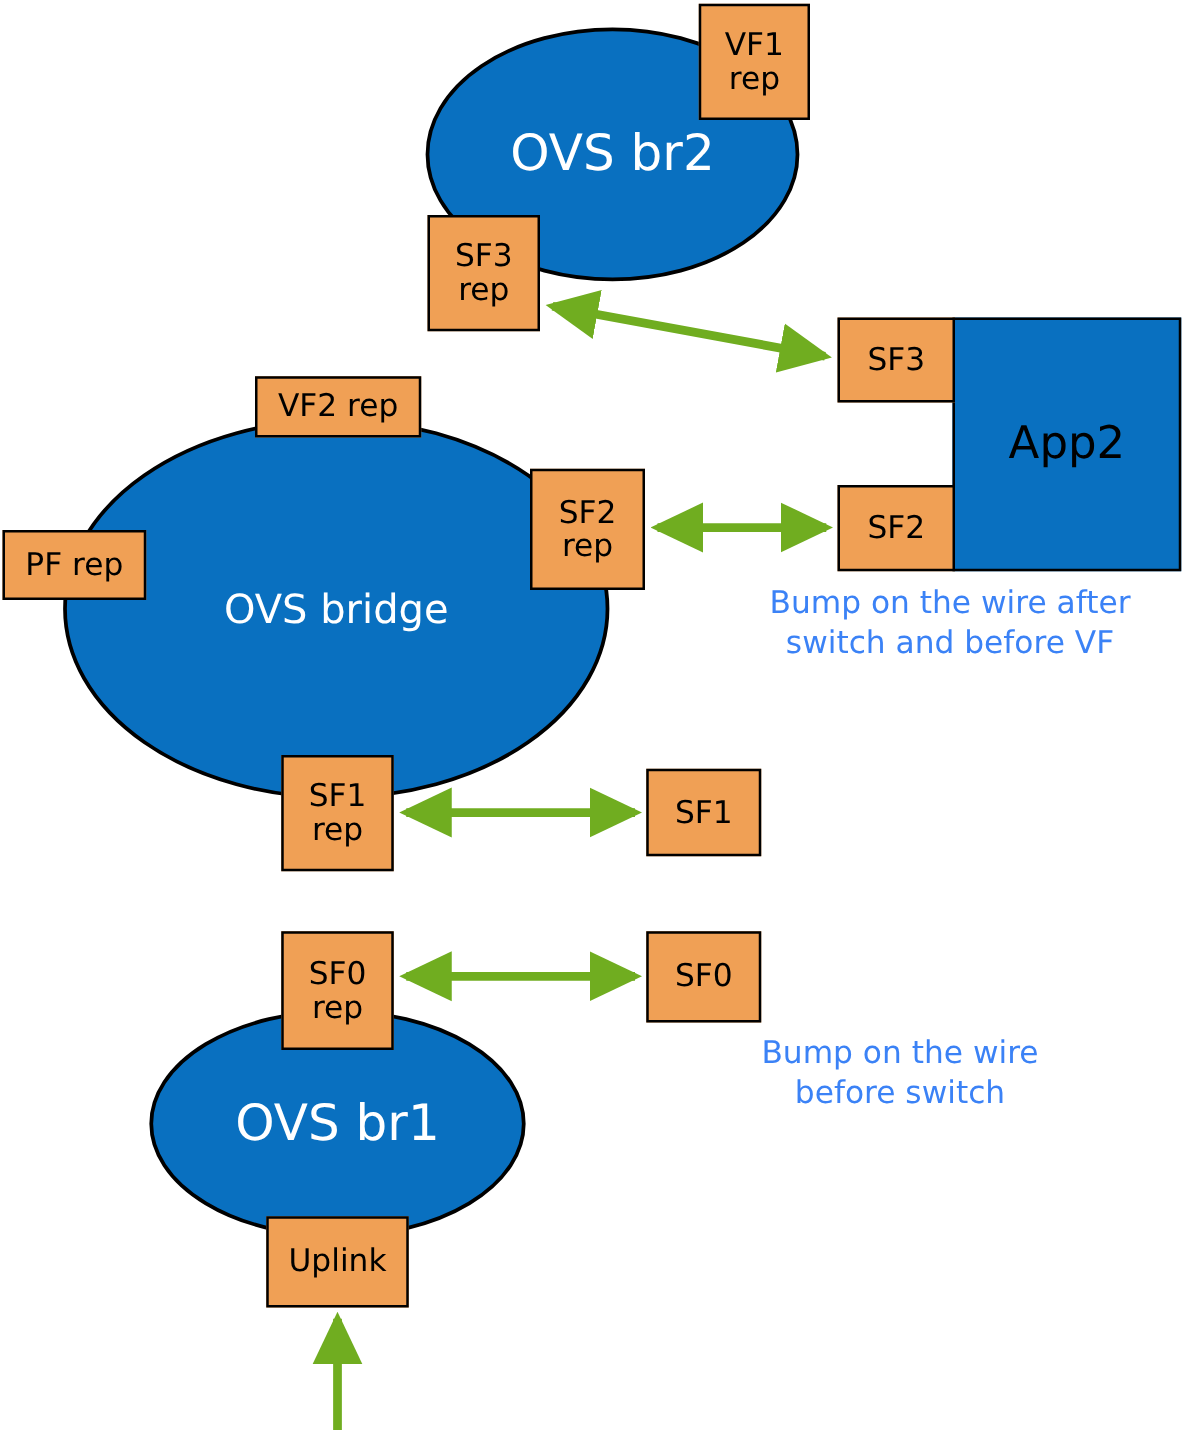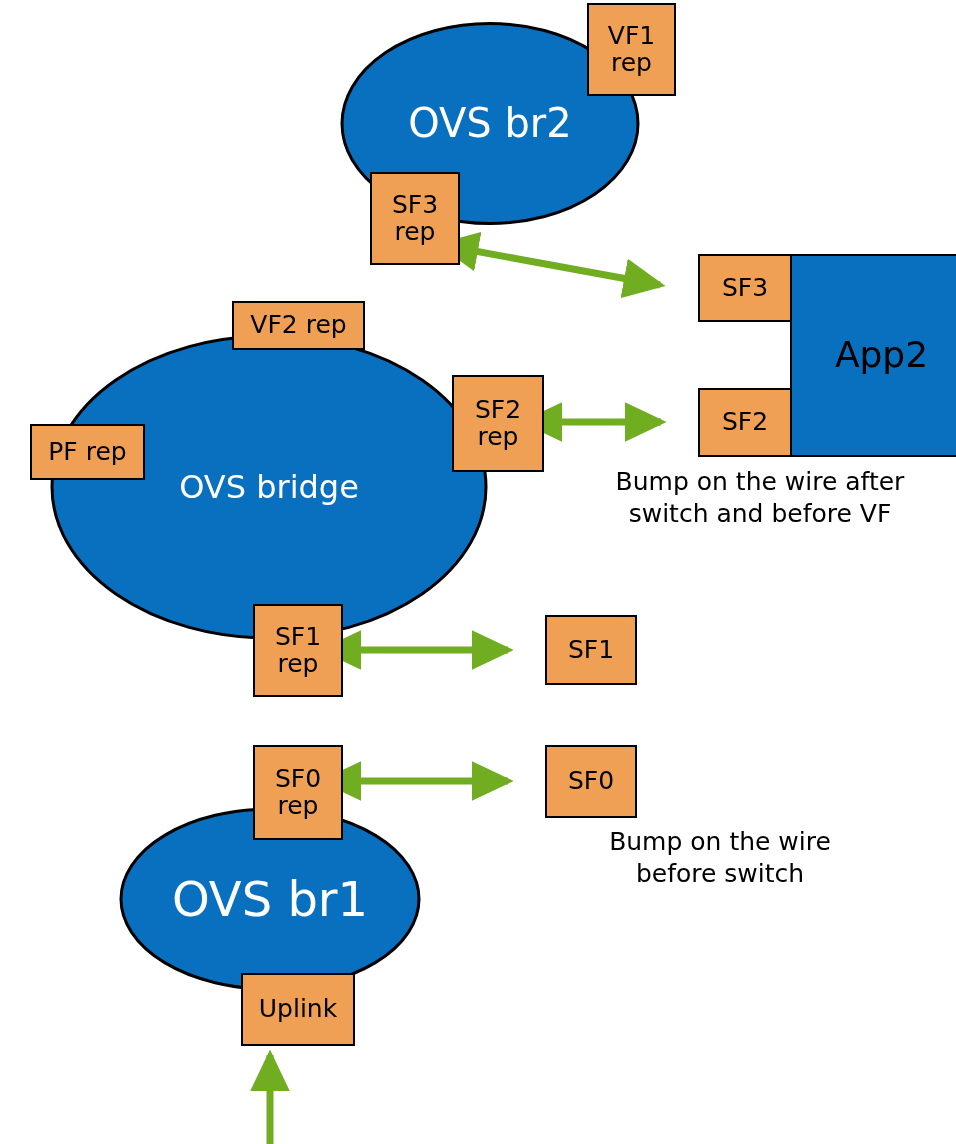--- a/index.html
+++ b/index.html
@@ -2,43 +2,43 @@
 <html><head>
 <meta charset="utf-8">
 <title>OVS SF Representor Diagram</title>
 <style>
   html,body{margin:0;padding:0;background:#ffffff;}
   body{width:956px;height:1144px;overflow:hidden;
        font-family:"DejaVu Sans","Liberation Sans",sans-serif;}
   #stage{position:relative;width:956px;height:1144px;background:#ffffff;}
   svg.layer{position:absolute;left:0;top:0;width:956px;height:1144px;}
   .node{position:absolute;display:flex;align-items:center;justify-content:center;
-        text-align:center;box-sizing:border-box;line-height:1.06;margin-left:28px;}
+        text-align:center;box-sizing:border-box;line-height:1.06;}
   .ellipse-label{position:absolute;display:flex;align-items:center;justify-content:center;
         color:#ffffff;font-size:38px;pointer-events:none;white-space:nowrap;}
   .port{background:#F0A055;border:2.5px solid #000000;color:#000000;font-size:25px;}
   .port .lines{display:flex;flex-direction:column;align-items:center;justify-content:center;}
   .appblock{background:#0970C0;border:2.5px solid #000000;color:#000000;font-size:36px;}
-  .caption{position:absolute;color:#000000;font-size:25px;text-align:center;
+  .caption{position:absolute;color:#3b82f6;font-size:25px;text-align:center;
            line-height:1.28;white-space:pre-line;}
 </style>
 </head>
 <body>
 
 <div id="stage">
 
   <svg class="layer" viewBox="0 0 956 1144" xmlns="http://www.w3.org/2000/svg">
     <ellipse cx="490" cy="123.5" rx="148" ry="100" fill="#0970C0" stroke="#000000" stroke-width="3"></ellipse>
     <ellipse cx="269" cy="487" rx="217" ry="151" fill="#0970C0" stroke="#000000" stroke-width="3"></ellipse>
     <ellipse cx="270" cy="899" rx="149" ry="90" fill="#0970C0" stroke="#000000" stroke-width="3"></ellipse>
   </svg>
 
   <div class="ellipse-label" style="left:340px;top:95px;width:300px;height:56px;font-size:40px;">OVS br2</div>
   <div class="ellipse-label" style="left:52px;top:458px;width:434px;height:58px;font-size:32px;">OVS bridge</div>
-  <div class="ellipse-label" style="left:121px;top:870px;width:298px;height:58px;font-size:48px;">OVS br1</div>
+  <div class="ellipse-label" style="left:121px;top:870px;width:298px;height:58px;font-size:40px;">OVS br1</div>
 
   <svg class="layer" viewBox="0 0 956 1144" xmlns="http://www.w3.org/2000/svg">
     <defs>
       <marker id="ah" markerWidth="6" markerHeight="6" refX="5.2" refY="3" orient="auto" markerUnits="strokeWidth">
         <path d="M0,0.15 L6,3 L0,5.85 z" fill="#70AD20"></path>
       </marker>
       <marker id="ah-start" markerWidth="6" markerHeight="6" refX="5.2" refY="3" orient="auto-start-reverse" markerUnits="strokeWidth">
         <path d="M0,0.15 L6,3 L0,5.85 z" fill="#70AD20"></path>
       </marker>
     </defs>

